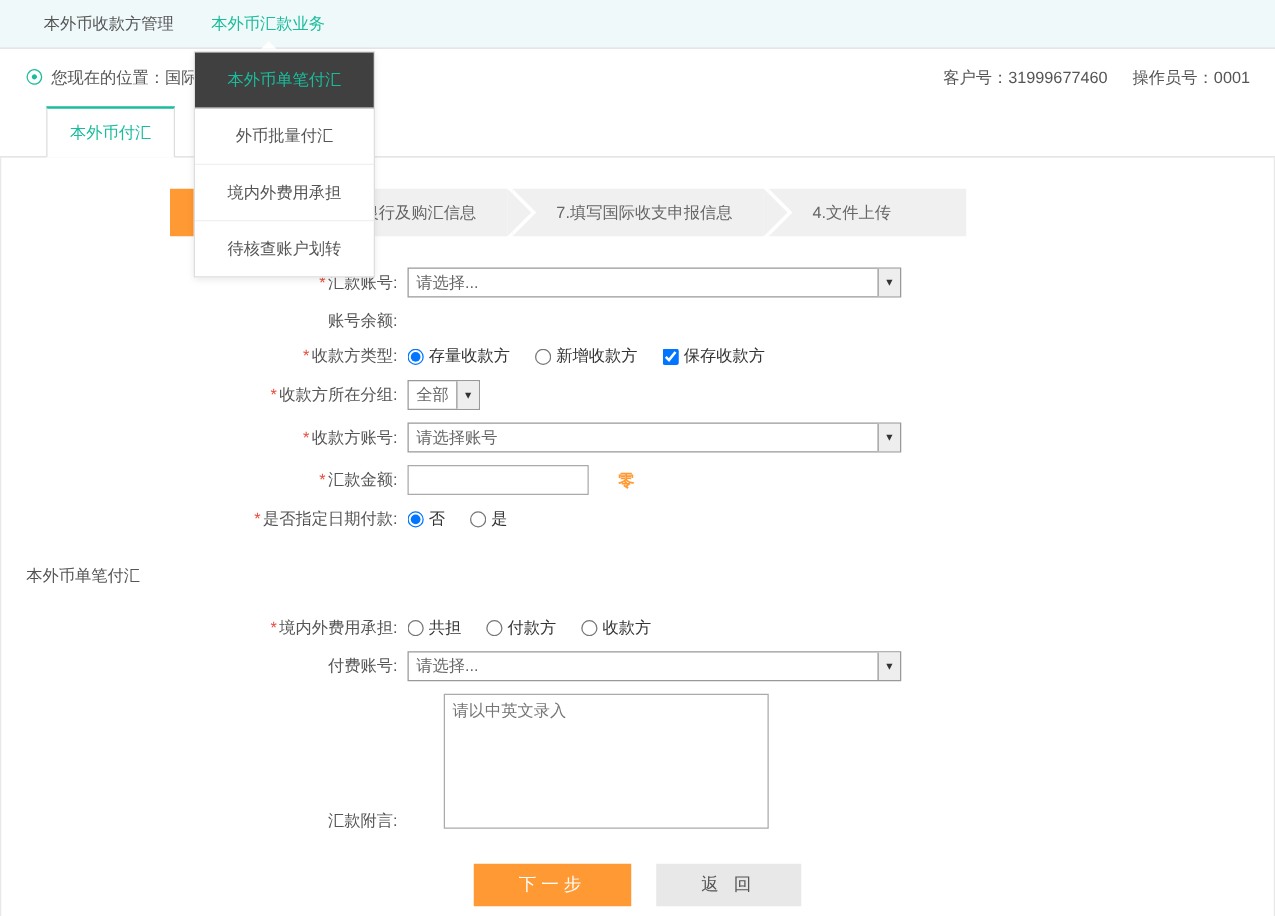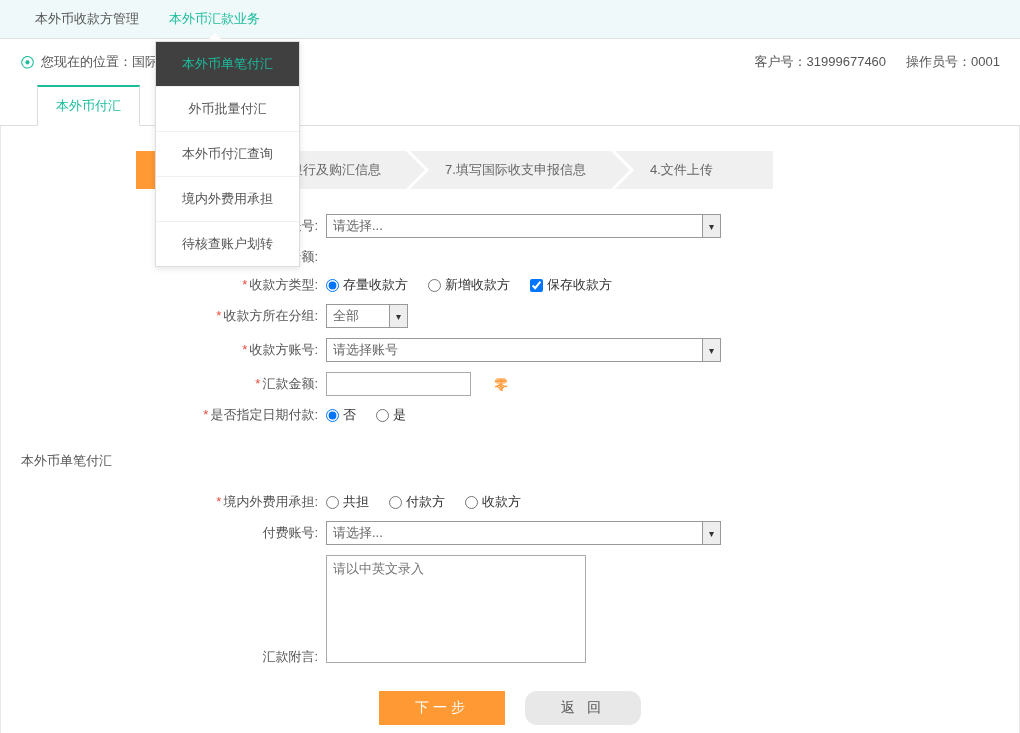--- a/index.html
+++ b/index.html
@@ -37,50 +37,49 @@
 .step:last-child::after { display: none; }
 .step:last-child { padding-right: 60px; }
 
 .form-section { margin-bottom: 20px; }
 .section-title { padding: 8px 10px; color: #555; margin-bottom: 15px; }
 .form-row { display: flex; align-items: center; margin-bottom: 10px; }
 .form-label { width: 315px; text-align: right; padding-right: 8px; color: #555; }
 .req { color: #e74c3c; margin-right: 2px; }
 .form-control { flex: 0 0 auto; }
 
-.select-box { display: inline-flex; align-items: center; border: 1px solid #999; height: 24px; background: #fff; cursor: pointer; gap: 24px; }
+.select-box { display: inline-flex; align-items: center; border: 1px solid #999; height: 24px; background: #fff; cursor: pointer; }
 .select-box.wide { width: 395px; justify-content: space-between; padding-left: 6px; }
 .select-box.narrow { padding-left: 6px; }
 .select-arrow { width: 18px; height: 22px; border-left: 1px solid #999; background: #eee; display: flex; align-items: center; justify-content: center; font-size: 10px; margin-left: 6px; }
 .select-text { color: #666; }
 
 .radio-group { display: flex; gap: 20px; align-items: flex-start; }
 .radio-item, .check-item { display: flex; align-items: center; gap: 4px; cursor: pointer; }
 .radio-item input, .check-item input { cursor: pointer; }
 
 .text-input { border: 1px solid #aaa; height: 24px; padding: 0 6px; width: 145px; }
 .amount-text { color: #ff9933; margin-left: 20px; font-weight: bold; }
 
-.textarea { border: 1px solid #aaa; width: 260px; height: 108px; padding: 4px 6px; resize: none; color: #6d28d9; font-family: inherit; font-size: 13px; }
+.textarea { border: 1px solid #aaa; width: 260px; height: 108px; padding: 4px 6px; resize: none; color: #6d28d9; font-family: inherit; font-size: 13px; margin-left: 29px; }
 
 .btn-row { display: flex; gap: 20px; justify-content: center; margin-top: 25px; }
 .btn { padding: 8px 36px; border: none; cursor: pointer; font-size: 14px; letter-spacing: 4px; text-align: right; }
 .btn-primary { background: #ff9933; color: #fff; }
-.btn-default { background: #e8e8e8; color: #555; border-radius: 12px; }
+.btn-default { background: #e8e8e8; color: #555; }
 </style>
 </head>
 <body>
 
 <div class="top-nav">
   <div class="top-nav-item">本外币收款方管理</div>
   <div class="top-nav-item active">本外币汇款业务</div>
   <div class="dropdown">
     <div class="dropdown-item highlight">本外币单笔付汇</div>
     <div class="dropdown-item">外币批量付汇</div>
-    <div class="dropdown-item">本外币付汇查询</div>
     <div class="dropdown-item">境内外费用承担</div>
     <div class="dropdown-item">待核查账户划转</div>
   </div>
 </div>
 
 <div class="location-bar">
   <div class="location-left">
     <span class="pin-icon">⦿</span>
     <span>您现在的位置：国际</span>
     <span> &gt; 本外币单笔付汇</span>

